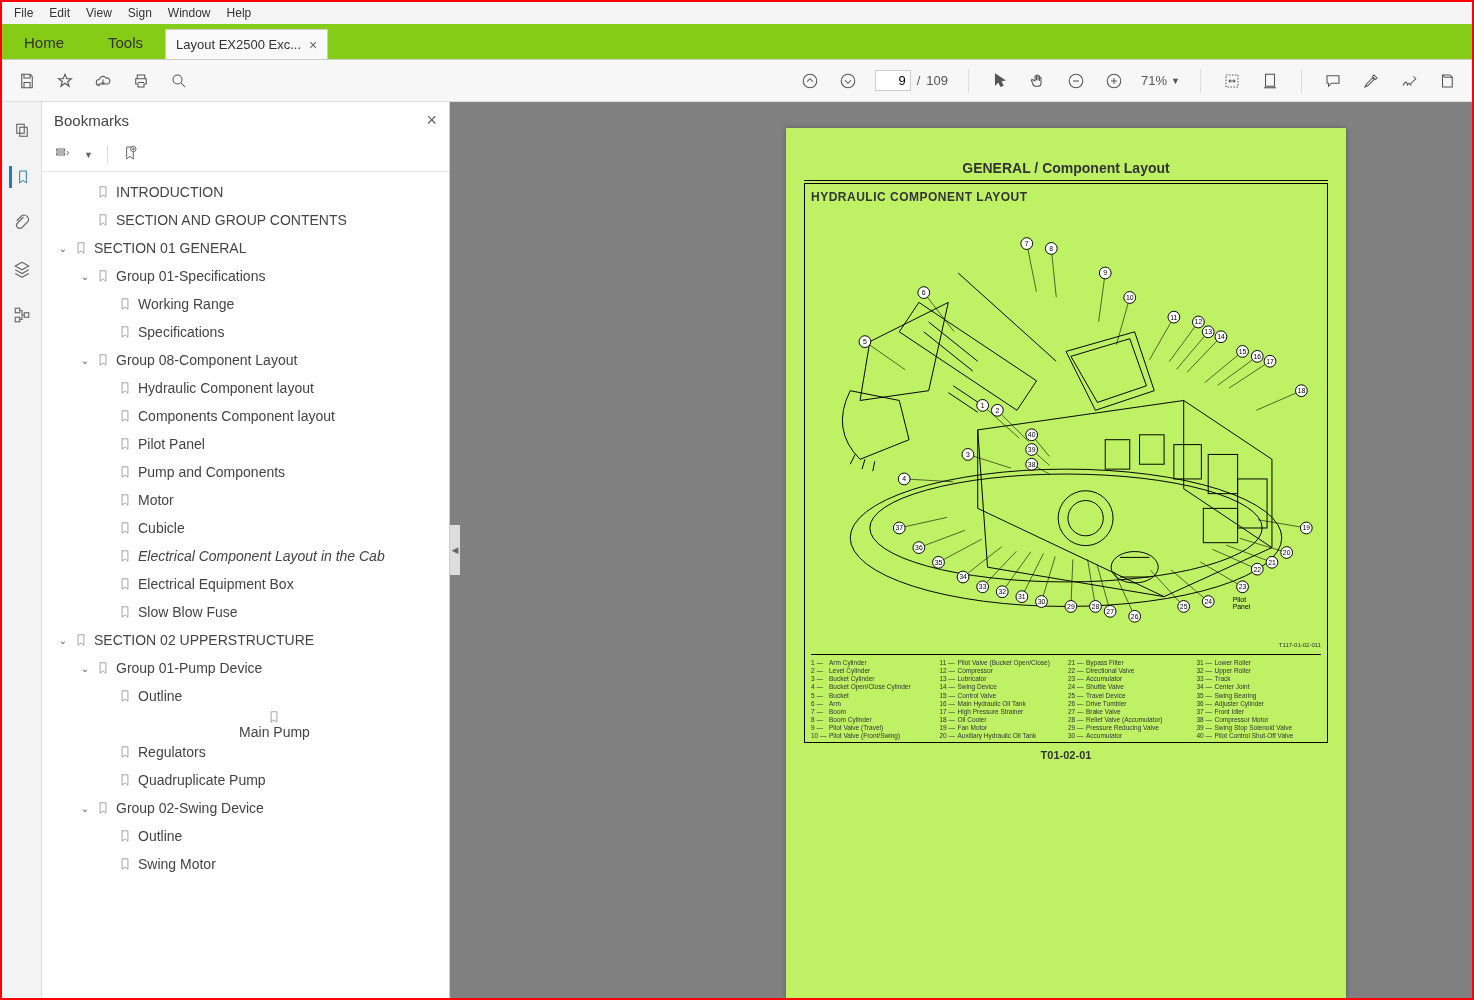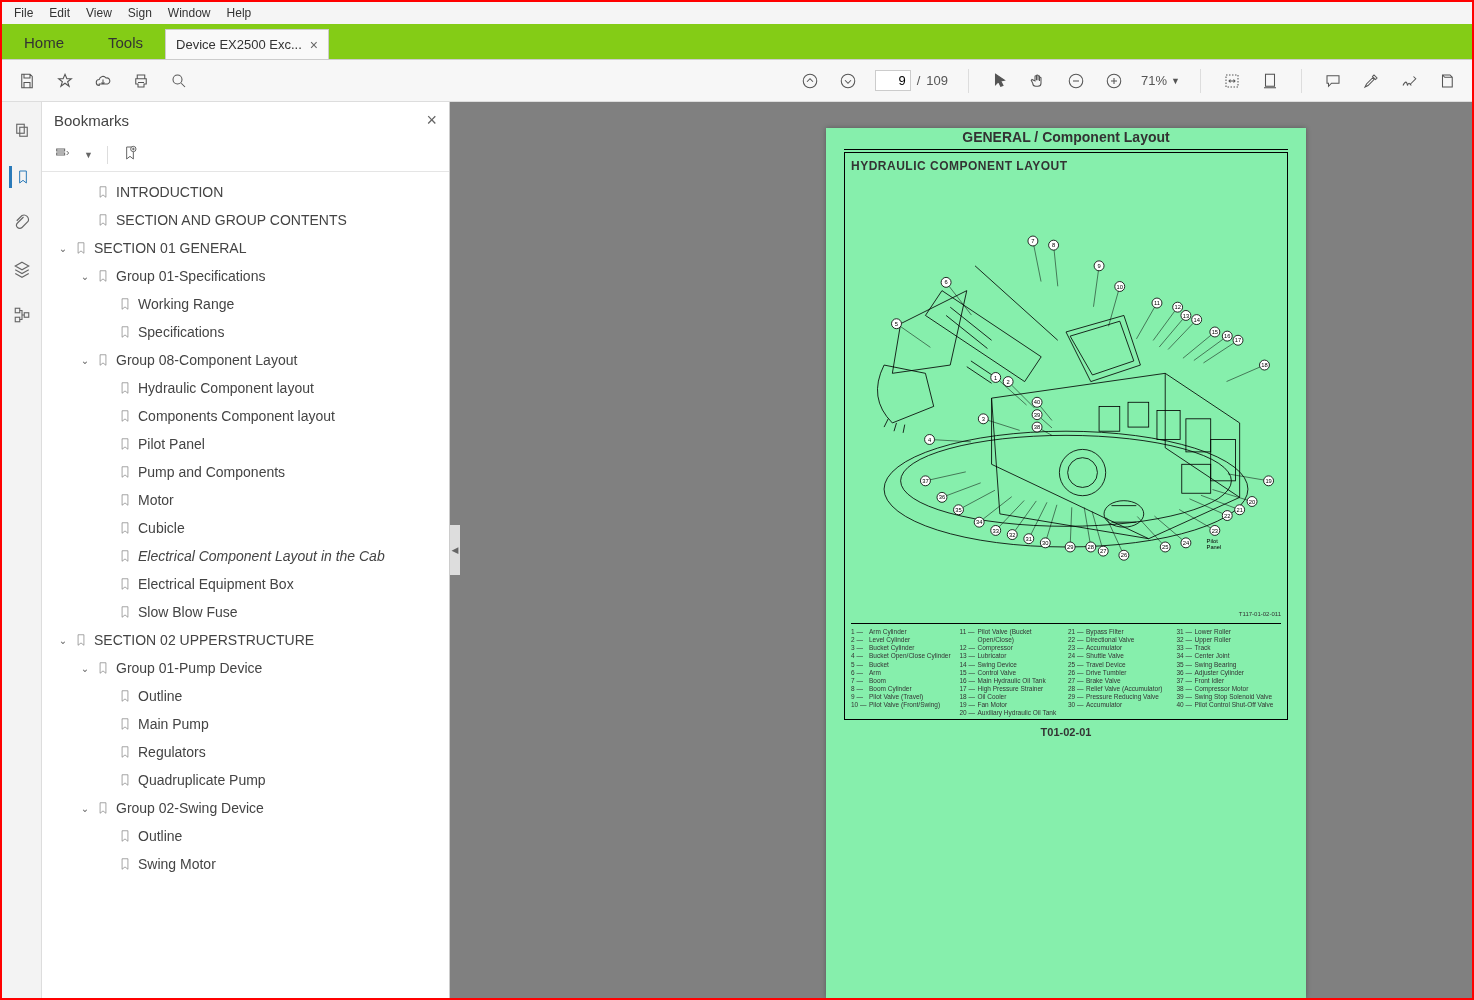--- a/index.html
+++ b/index.html
@@ -31,21 +31,21 @@
 .tree { flex: 1; overflow-y: auto; padding: 6px 0 6px 0; }
 .tree::-webkit-scrollbar { width: 16px; }
 .tree::-webkit-scrollbar-track { background: #f0f0f0; }
 .tree::-webkit-scrollbar-thumb { background: #c8c8c8; }
 .node { display: flex; align-items: center; height: 28px; font-size: 14px; color: #444; cursor: default; white-space: nowrap; }
 .twisty { width: 14px; text-align: center; color: #666; font-size: 10px; flex-shrink: 0; }
 .bm { width: 14px; height: 14px; margin: 0 6px 0 4px; flex-shrink: 0; }
 .bm svg { width: 14px; height: 14px; stroke: #888; fill: none; stroke-width: 1.3; }
 .docarea { flex: 1; background: #808080; position: relative; overflow: hidden; display: flex; justify-content: center; }
 .collapsehandle { position: absolute; left: 0; top: 50%; width: 10px; height: 50px; background: #ddd; display: flex; align-items: center; justify-content: center; font-size: 9px; color: #666; transform: translateY(-50%); }
-.page { width: 480px; background: #86efac; margin-top: 26px; margin-left: 210px; padding: 1px 18px 8px 18px; box-shadow: 0 0 5px rgba(0,0,0,0.3); font-family: Arial, sans-serif; }
+.page { width: 560px; background: #bef264; margin-top: 26px; margin-left: 210px; padding: 32px 18px 8px 18px; box-shadow: 0 0 5px rgba(0,0,0,0.3); font-family: Arial, sans-serif; }
 .pagetitle { text-align: center; font-weight: bold; font-size: 14px; padding-bottom: 4px; }
 .pagetitle-line { border-bottom: 1.5px solid #000; margin-bottom: 2px; }
 .pagebox-outer { border: 1px solid #000; padding: 6px 6px 2px 6px; }
 .subhead { font-weight: bold; font-size: 12px; letter-spacing: 0.5px; margin-bottom: 6px; }
 .diagram { width: 100%; height: 430px; position: relative; }
 .diagram svg { width: 100%; height: 100%; }
 .legend { display: flex; font-size: 6.5px; line-height: 1.25; gap: 4px; margin-top: 6px; border-top: 1px solid #000; padding-top: 4px; }
 .legend .col { flex: 1; }
 .legend .row { display: flex; }
 .legend .n { width: 18px; flex-shrink: 0; }
@@ -61,21 +61,21 @@
   <span>View</span>
   <span>Sign</span>
   <span>Window</span>
   <span>Help</span>
 </div>
 
 <div class="tabsrow">
   <div class="vtab">Home</div>
   <div class="vtab">Tools</div>
   <div class="doctab">
-    <span>Device EX2500 Exc...</span>
+    <span>Layout EX2500 Exc...</span>
     <span class="close">×</span>
   </div>
 </div>
 
 <div class="toolbar">
   <span class="tbtn">
       <svg viewBox="0 0 24 24">
         <path d="M5 3h11l3 3v15H5z M8 3v5h8V3 M8 21v-7h8v7"></path>
       </svg>
     </span>
@@ -360,21 +360,21 @@
             </svg></span>
           <span>Group 01-Pump Device</span>
         </div>
         <div class="node" style="padding-left: 58px;">
           <span class="twisty"></span>
           <span class="bm"><svg viewBox="0 0 24 24">
               <path d="M7 3h10v18l-5-4-5 4z"></path>
             </svg></span>
           <span>Outline</span>
         </div>
-        <div class="node" style="padding-left: 58px;">
+        <div class="node" style="padding-left: 58px; flex-direction: column;">
           <span class="twisty"></span>
           <span class="bm"><svg viewBox="0 0 24 24">
               <path d="M7 3h10v18l-5-4-5 4z"></path>
             </svg></span>
           <span>Main Pump</span>
         </div>
         <div class="node" style="padding-left: 58px;">
           <span class="twisty"></span>
           <span class="bm"><svg viewBox="0 0 24 24">
               <path d="M7 3h10v18l-5-4-5 4z"></path>

